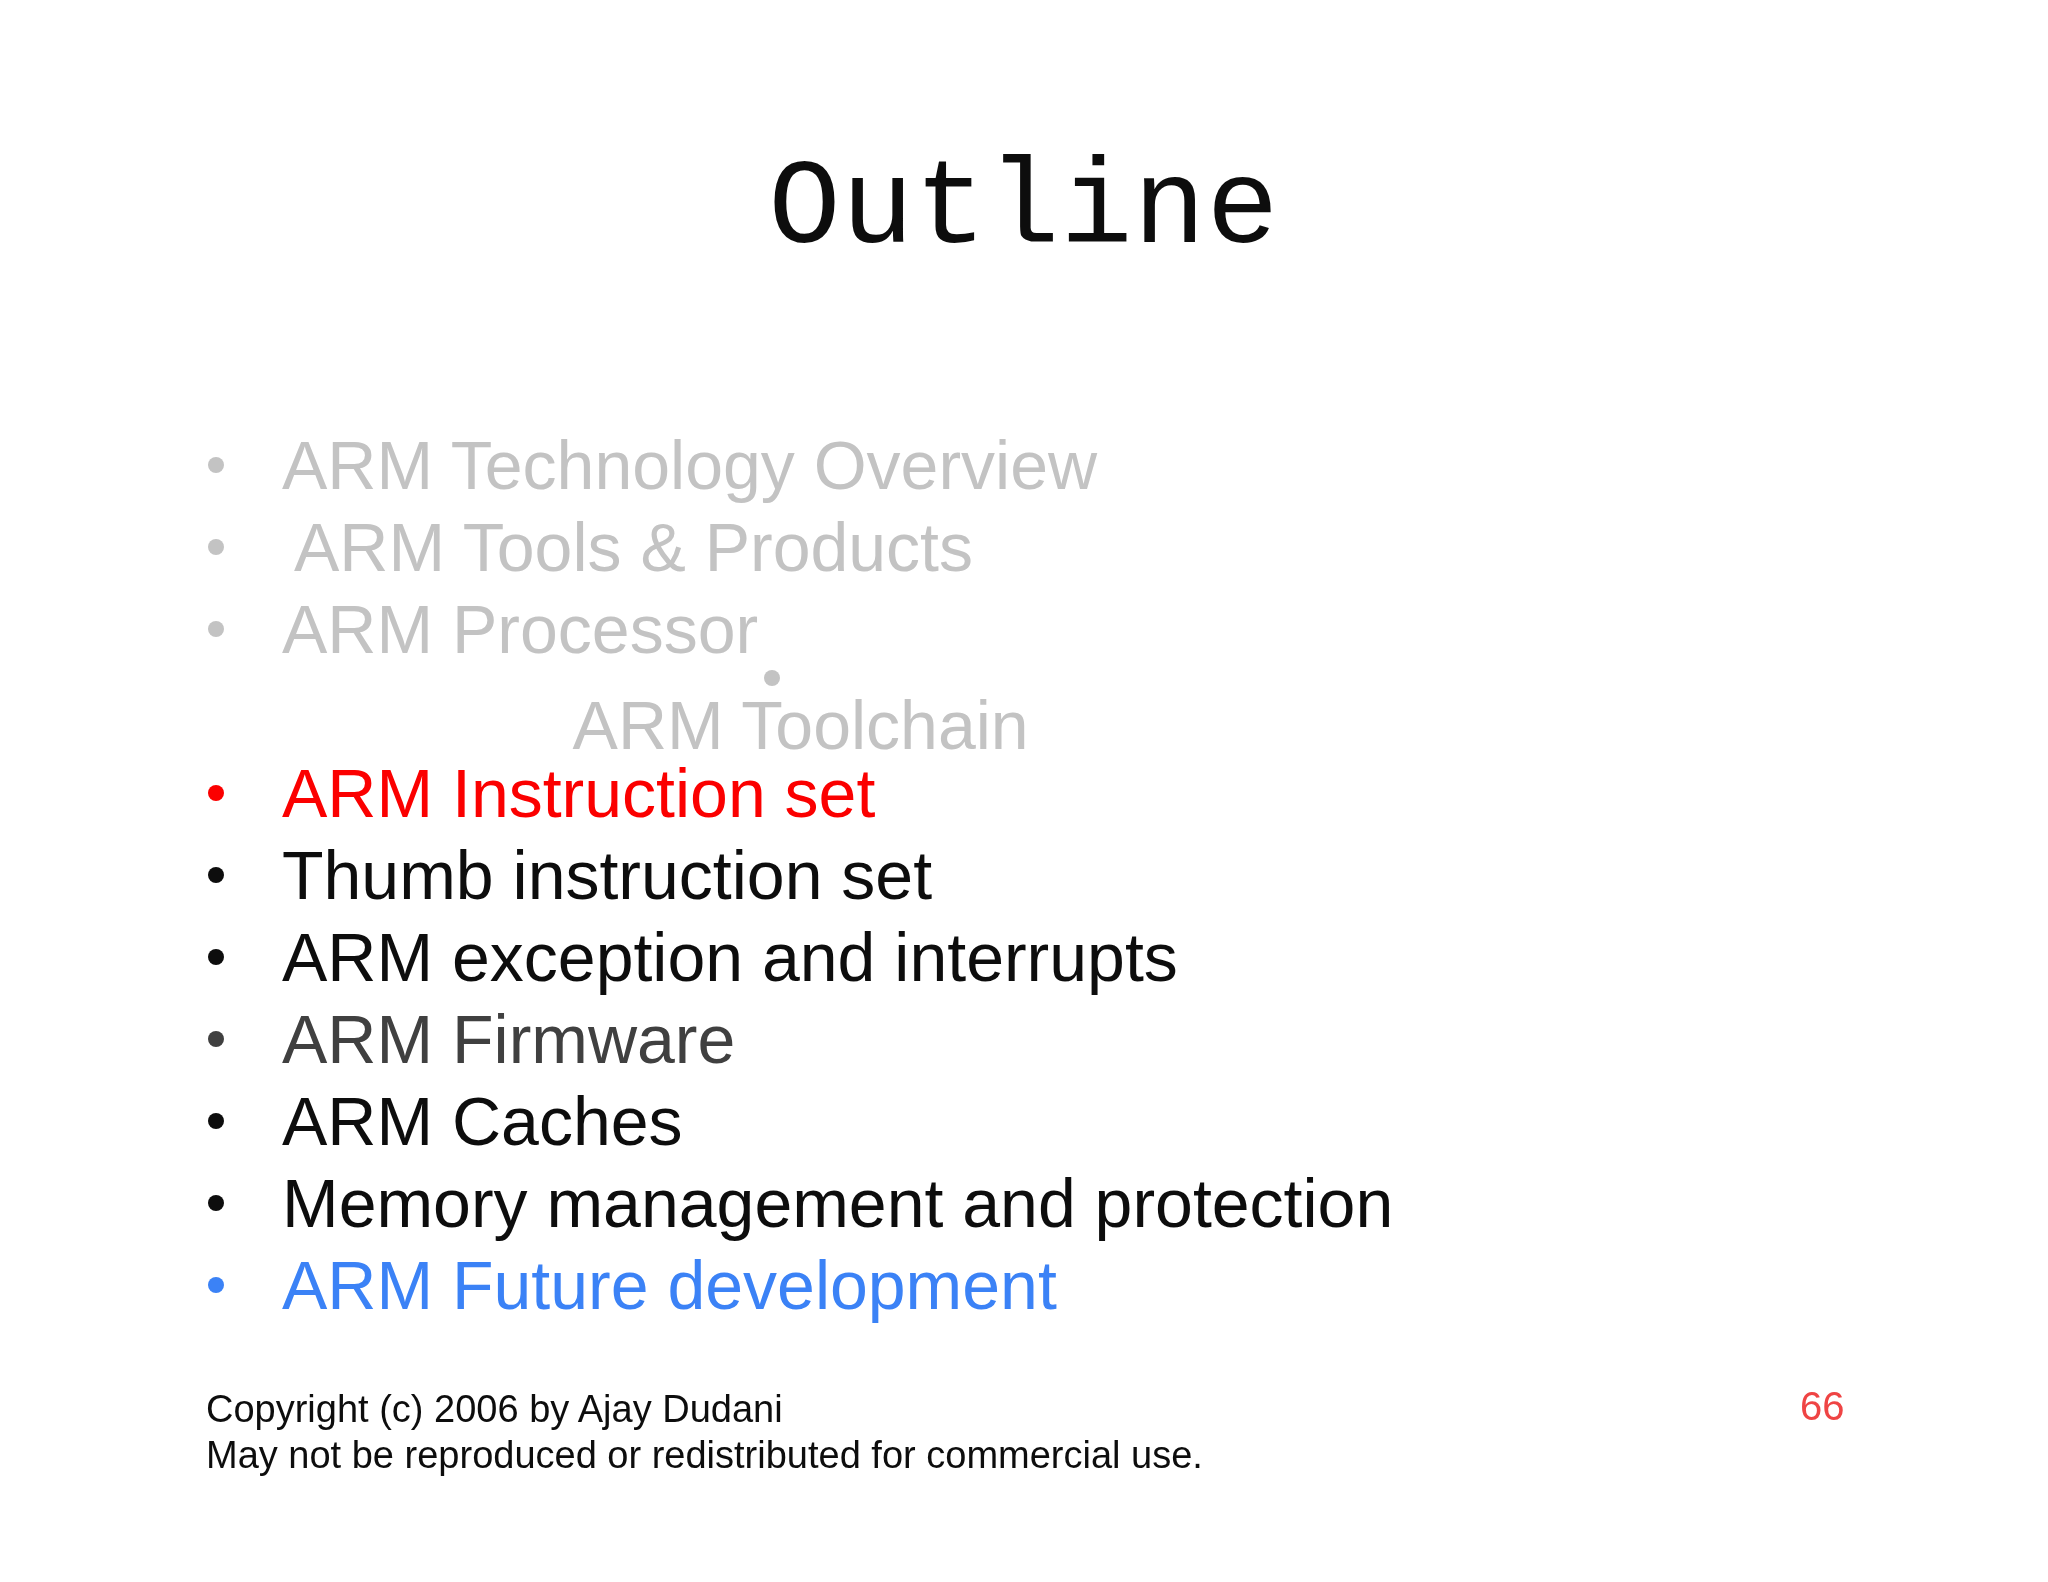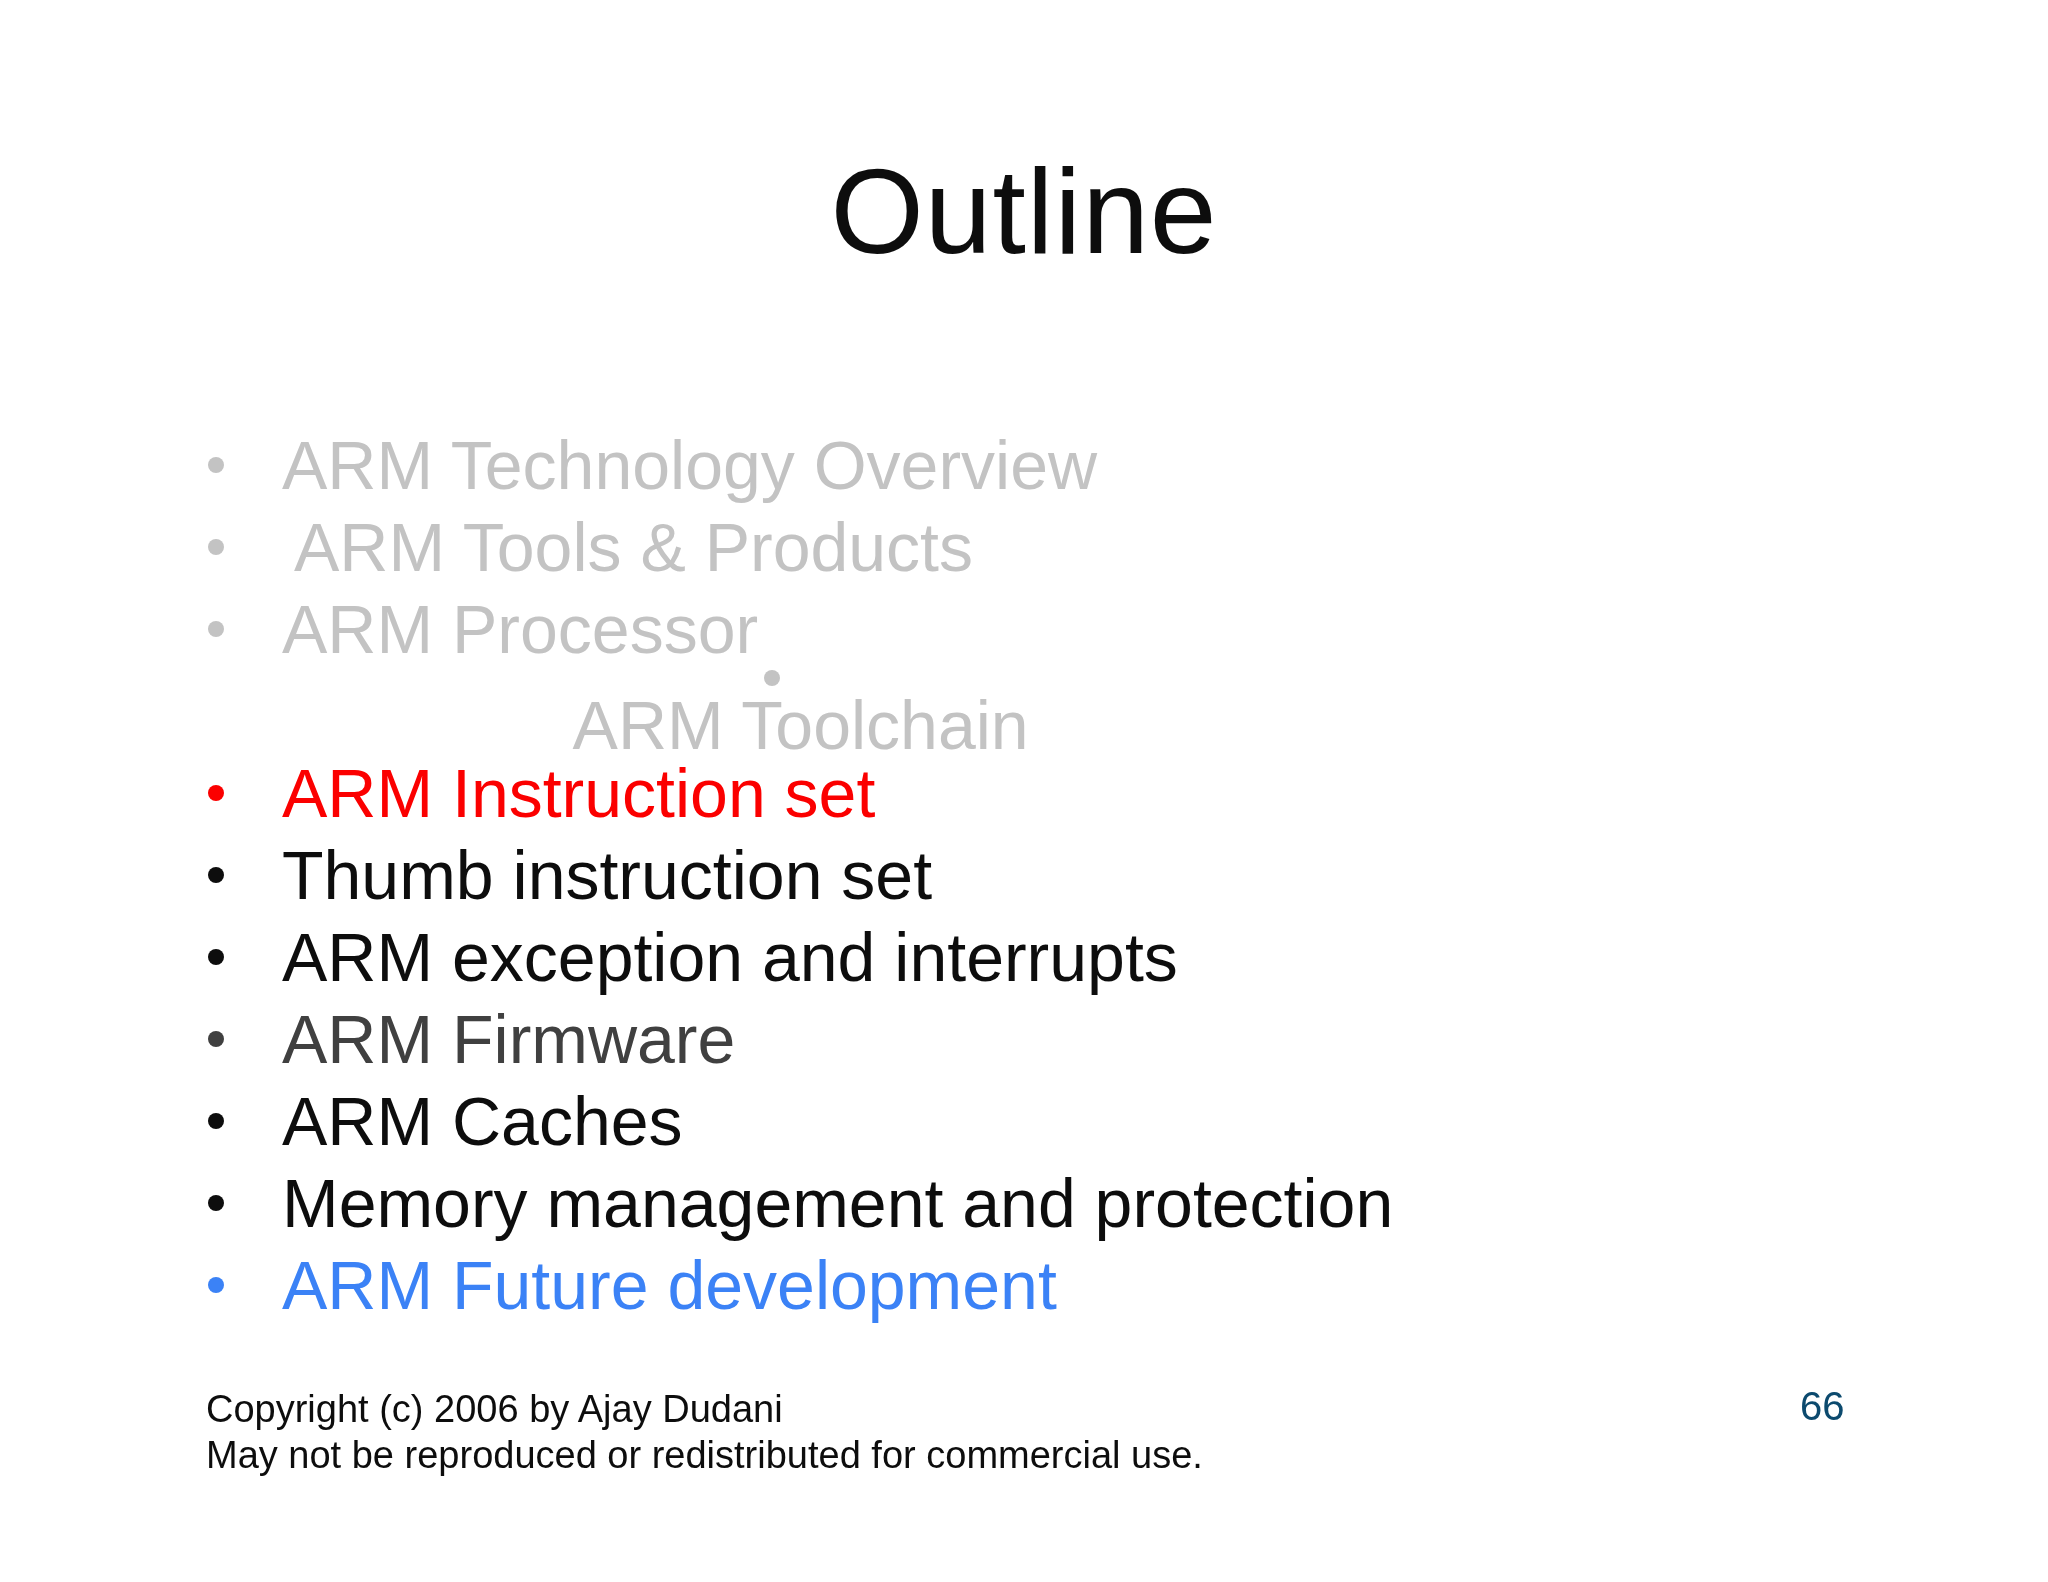--- a/index.html
+++ b/index.html
@@ -21,20 +21,21 @@
     position: absolute;
     top: 142px;
     left: 0;
     width: 100%;
     margin: 0;
     text-align: center;
     font-size: 120px;
     font-weight: 400;
     color: #0d0d0d;
     letter-spacing: 1px;
+    font-family: Liberation Mono, monospace;
   }
   .outline-list {
     position: absolute;
     left: 208px;
     top: 424px;
   }
   .item {
     display: flex;
     align-items: center;
     height: 82px;
@@ -59,21 +60,21 @@
     top: 1386px;
     font-size: 38px;
     line-height: 46px;
     color: #0d0d0d;
   }
   .page-number {
     position: absolute;
     left: 1800px;
     top: 1384px;
     font-size: 40px;
-    color: #0c4a6e;
+    color: #ef4444;
   }
 </style>
 </head>
 <body style="background: rgb(255, 255, 255);">
 
 <div class="slide">
 
   <h1 class="slide-title" style="color: rgb(13, 13, 13);">Outline</h1>
 
   <div class="outline-list" id="outline-list">

